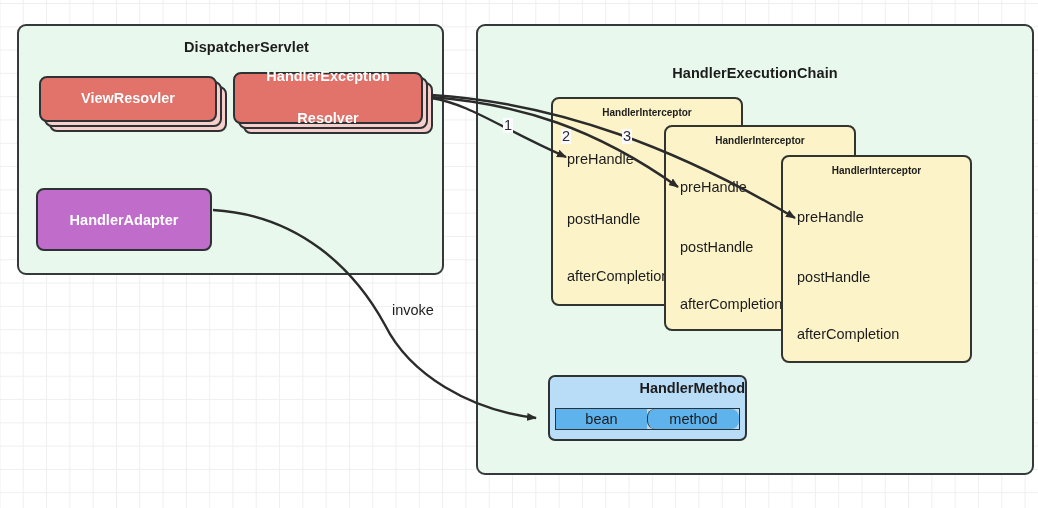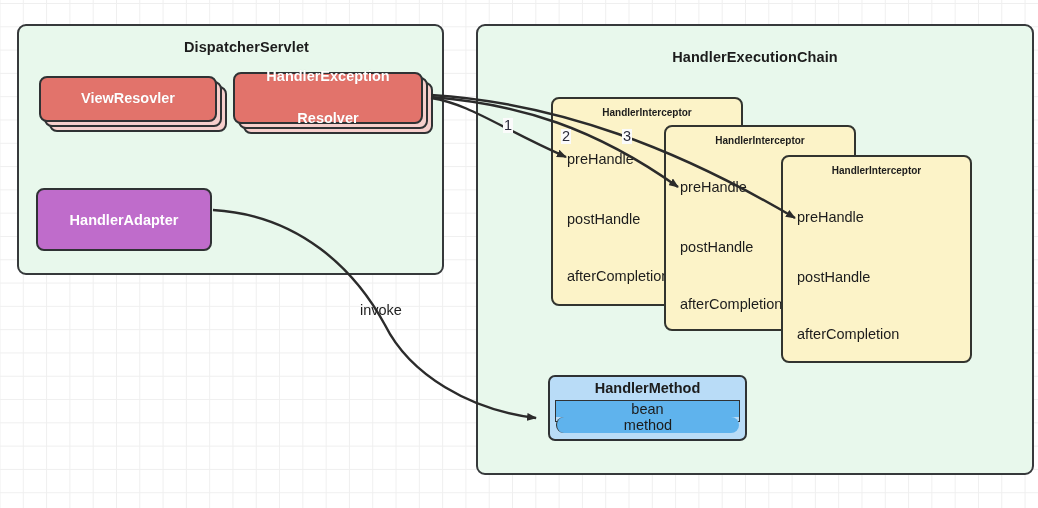--- a/index.html
+++ b/index.html
@@ -112,32 +112,31 @@
     position: absolute;
     background: #b9dcf7;
     border: 2.4px solid #2f3234;
     border-radius: 7px;
     box-sizing: border-box;
     overflow: hidden;
   }
   .hm .hm-title {
     height: 23px;
     line-height: 23px;
-    text-align: center;
+    text-align: right;
     font-weight: bold;
     font-size: 14.5px;
     color: #1c1c1c;
   }
   .hm .hm-row {
     display: flex;
-    margin: 0 5px 5px 5px;
+    margin: 8px 5px 5px 5px;
     border: 1.6px solid #2f3234;
     box-sizing: border-box;
     height: 22px;
-    flex-direction: column;
   }
   .hm .hm-cell {
     flex: 1;
     background: #5fb3ed;
     display: flex;
     align-items: center;
     justify-content: center;
     font-size: 14.5px;
     color: #1c1c1c;
   }
@@ -157,20 +156,21 @@
     position: absolute;
     font-size: 14.5px;
     color: #2b2b3a;
     background: #fbfbfb;
     padding: 0 1px;
     line-height: 1.05;
   }
   .edge-label.plain {
     background: transparent;
     color: #1c1c1c;
+    margin-left: 32px;
   }
 </style>
 </head>
 <body>
 
 <div id="canvas">
 
   <div class="container-box" style="left:17px; top:24px; width:427px; height:251px;">
     <div class="container-title" style="top:13px;padding-left:32px;">DispatcherServlet</div>
   </div>
@@ -190,21 +190,21 @@
       <span>HandlerException</span>
       <span>Resolver</span>
     </div>
   </div>
 
   <div class="solid-box" style="left:36px; top:188px; width:176px; height:63px; background:#bf6ccb;">
     <span>HandlerAdapter</span>
   </div>
 
   <div class="container-box" style="left:476px; top:24px; width:558px; height:451px;">
-    <div class="container-title" style="top:23px;">HandlerExecutionChain</div>
+    <div class="container-title" style="top:39px;">HandlerExecutionChain</div>
   </div>
 
   <div class="interceptor" style="left:551px; top:97px; width:192px; height:209px;">
     <div class="itl">HandlerInterceptor</div>
     <div class="m" style="top:52px;">preHandle</div>
     <div class="m" style="top:112px;">postHandle</div>
     <div class="m" style="top:169px;">afterCompletion</div>
   </div>
 
   <div class="interceptor" style="left:664px; top:125px; width:192px; height:206px;">

